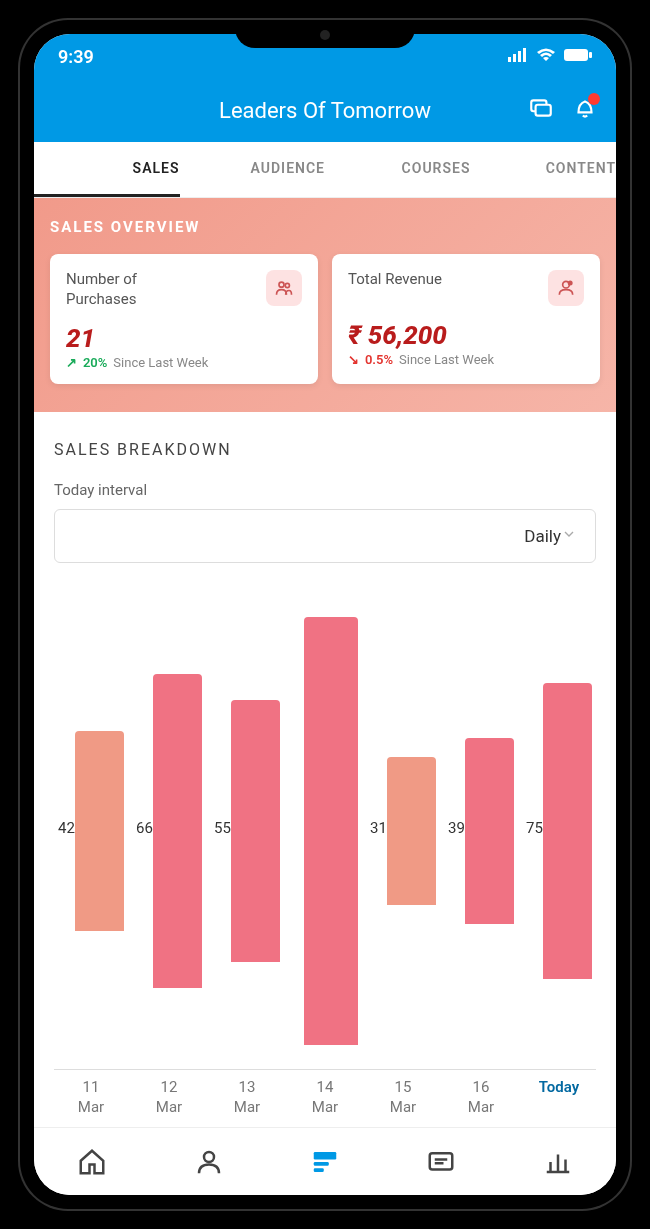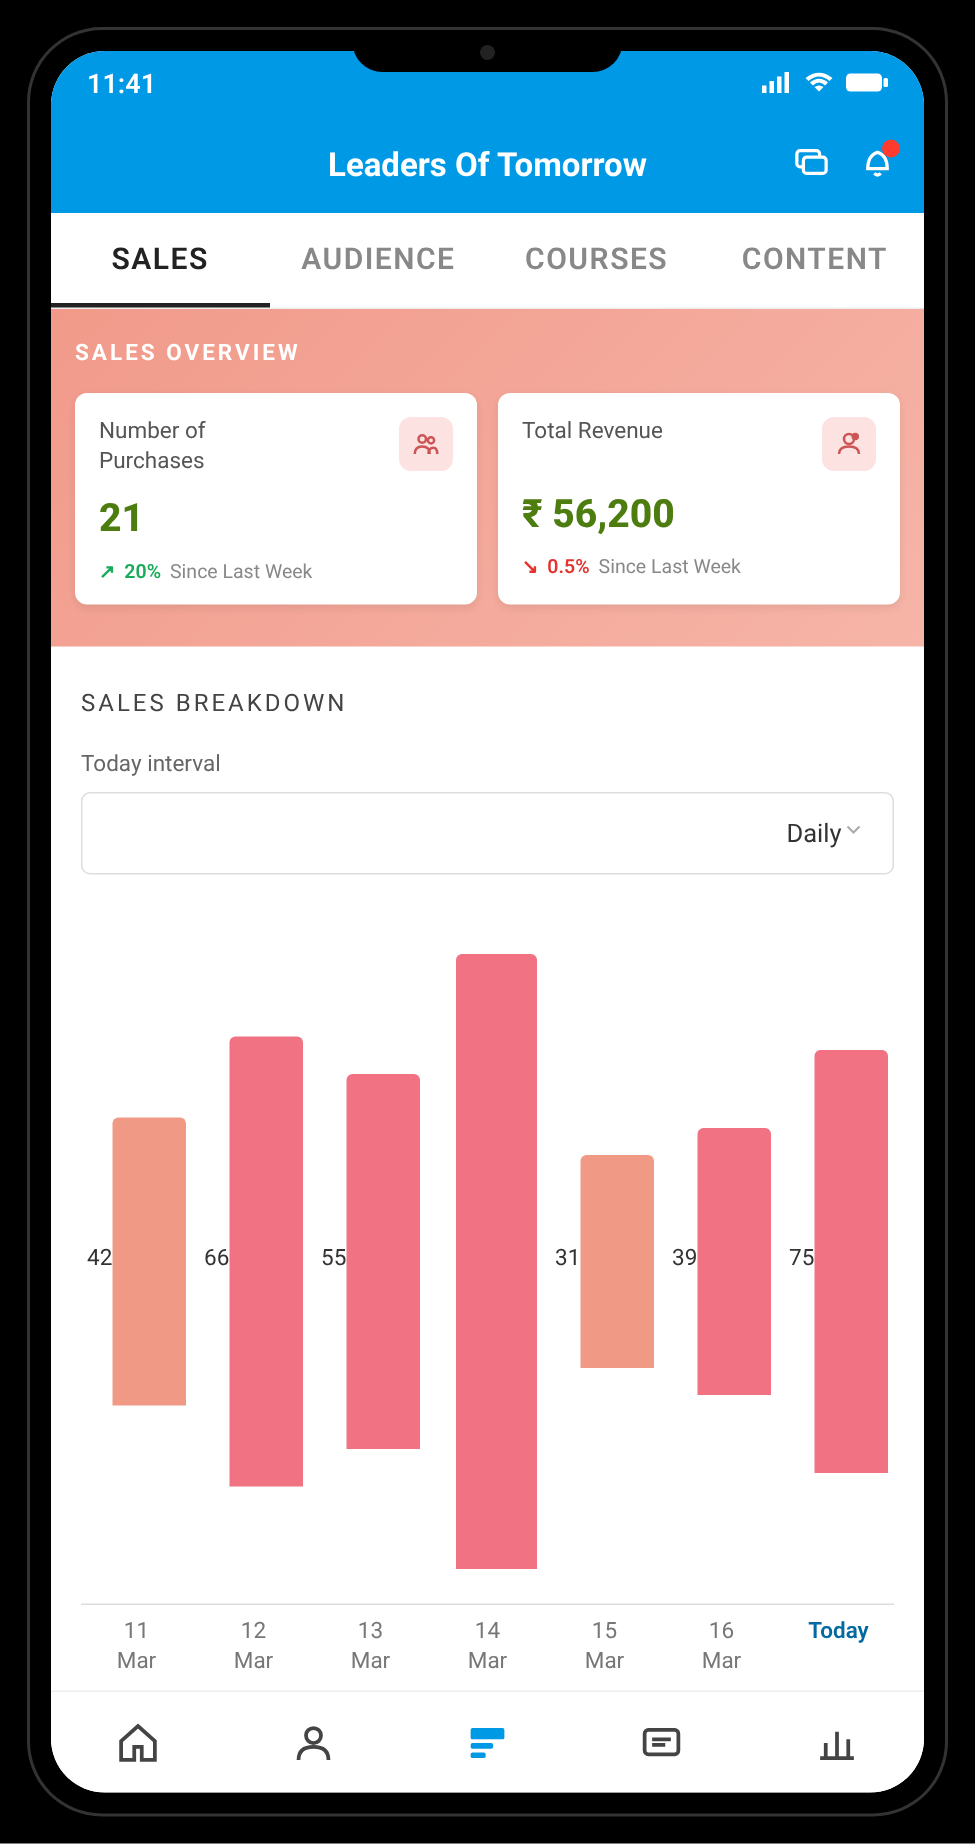--- a/index.html
+++ b/index.html
@@ -68,21 +68,21 @@
   
   .app-header {
     background: #0099e5;
     height: 64px;
     display: flex;
     align-items: center;
     justify-content: center;
     position: relative;
     color: #fff;
   }
-  .app-title { font-size: 22px; font-weight: 700; }
+  .app-title { font-size: 22px; font-weight: 400; }
   .header-icons {
     position: absolute;
     right: 18px;
     display: flex;
     gap: 18px;
     align-items: center;
   }
   .header-icons .icon-wrap { position: relative; }
   .badge-dot {
     position: absolute;
@@ -93,22 +93,22 @@
   }
   
   .tab-bar {
     display: flex;
     background: #fff;
     border-bottom: 1px solid #eee;
   }
   .tab {
     flex: 1;
     padding: 18px 0;
-    text-align: center;
-    font-size: 20px;
+    text-align: right;
+    font-size: 14px;
     font-weight: 600;
     letter-spacing: 1px;
     color: #888;
     cursor: pointer;
   }
   .tab.active {
     color: #222;
     border-bottom: 3px solid #222;
   }
   
@@ -135,21 +135,21 @@
   .card-top { display: flex; justify-content: space-between; align-items: flex-start; }
   .card-label { font-size: 15px; color: #555; line-height: 1.3; max-width: 120px; }
   .card-icon {
     width: 36px; height: 36px;
     background: #fde2e2;
     border-radius: 8px;
     display: flex; align-items: center; justify-content: center;
     color: #d66;
     font-size: 18px;
   }
-  .card-value { font-size: 26px; font-weight: 800; color: #4d7c0f; margin: 14px 0 12px; }
+  .card-value { font-size: 26px; font-weight: 800; color: #b91c1c; margin: 14px 0 2px; font-style: italic; }
   .card-trend { font-size: 13px; display: flex; align-items: center; gap: 6px; }
   .trend-up { color: #1aab5a; font-weight: 600; }
   .trend-down { color: #e3342f; font-weight: 600; }
   .trend-since { color: #888; }
   
   .breakdown {
     padding: 28px 20px 10px;
     flex: 1;
     display: flex;
     flex-direction: column;
@@ -239,21 +239,21 @@
   .nav-item svg { width: 30px; height: 30px; }
 </style>
 </head>
 <body>
 
 <div class="phone-frame">
   <div class="notch"></div>
   <div class="phone-screen">
 
     <div class="status-bar">
-      <div class="status-time">11:41</div>
+      <div class="status-time">9:39</div>
       <div class="status-icons">
         <span>
           <svg width="20" height="14" viewBox="0 0 20 14">
               <rect x="0" y="9" width="3" height="5" fill="#fff"></rect>
               <rect x="5" y="6" width="3" height="8" fill="#fff"></rect>
               <rect x="10" y="3" width="3" height="11" fill="#fff"></rect>
               <rect x="15" y="0" width="3" height="14" fill="#fff"></rect>
             </svg>
         </span>
         <span>

